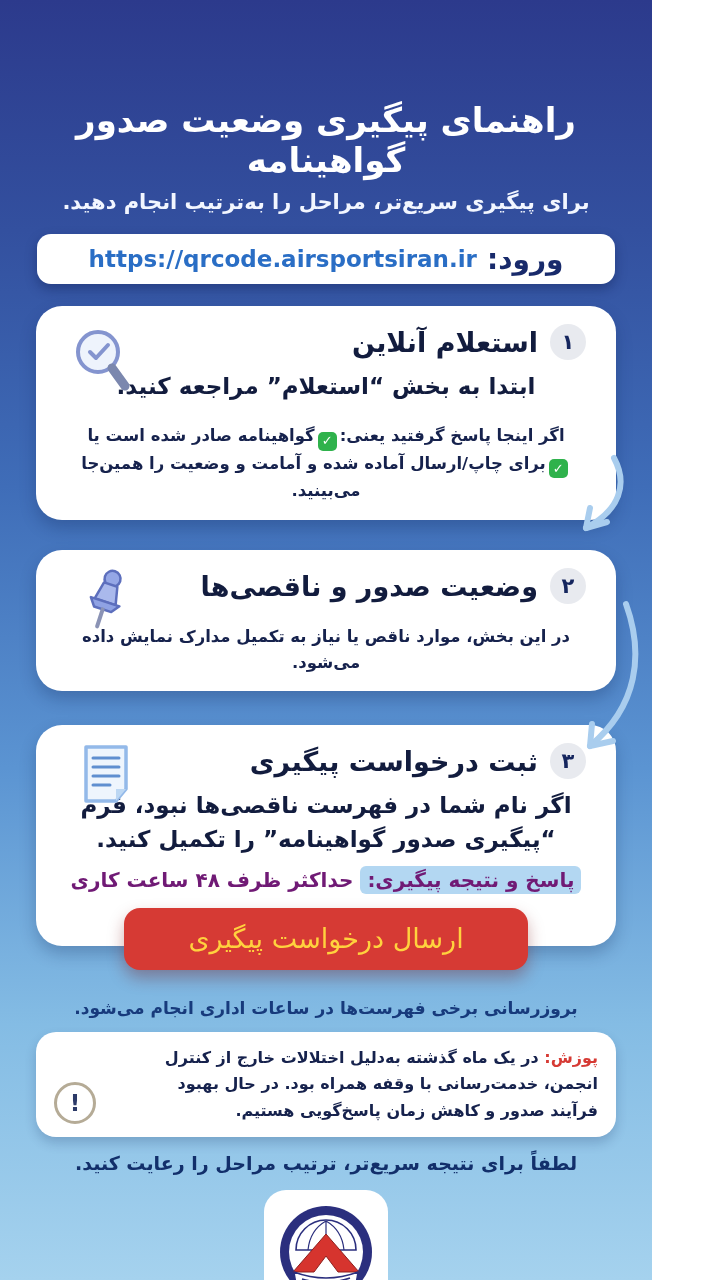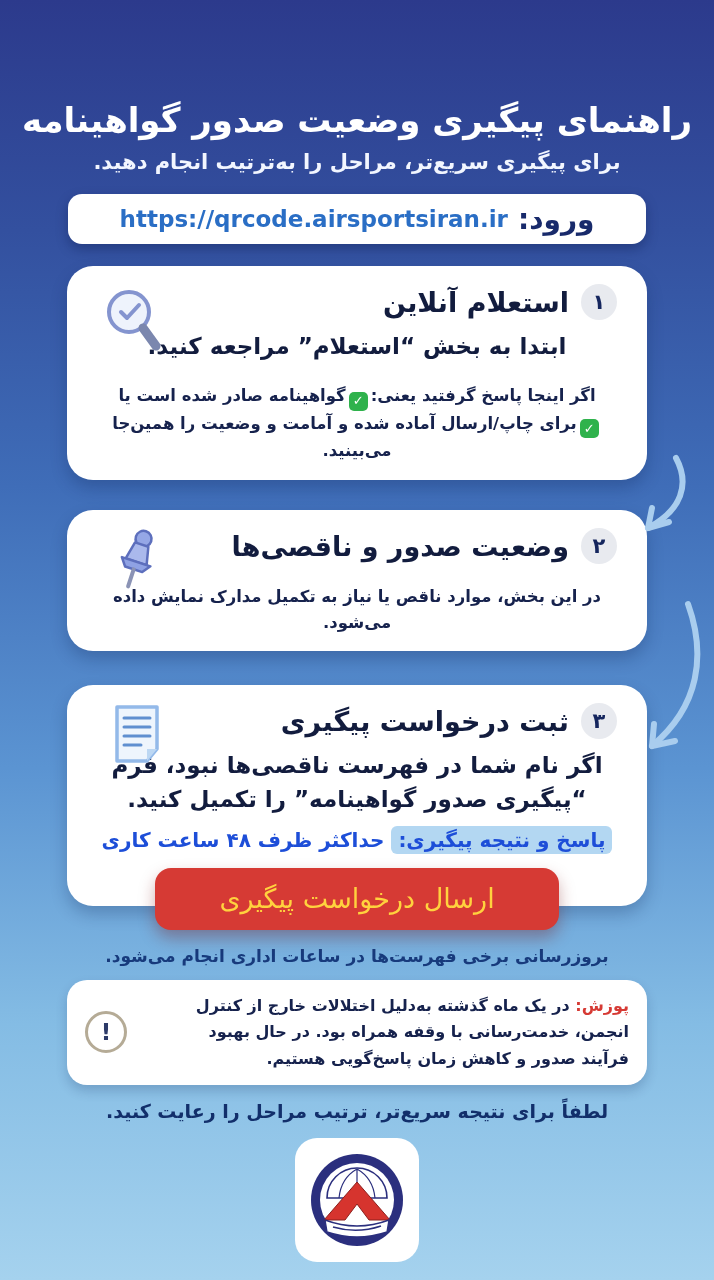--- a/index.html
+++ b/index.html
@@ -1,18 +1,18 @@
 <!DOCTYPE html>
 <html lang="fa"><head>
 <meta charset="utf-8">
 <style>
   * { margin:0; padding:0; box-sizing:border-box; }
   body { font-family:"DejaVu Sans","Liberation Sans",sans-serif; }
   .page{
-    position:relative; width:714px; height:1280px; overflow:hidden;
+    position:relative; width:652px; height:1280px; overflow:hidden;
     background:linear-gradient(180deg,#2c3a8c 0%,#33509f 18%,#3f6db8 38%,#5b94d2 60%,#84bce4 80%,#a5d2ee 100%);
     direction:rtl;
   }
   .title{ padding-top:100px; text-align:center; color:#ffffff; font-size:34px; font-weight:800; letter-spacing:-.5px;}
   .subtitle{ margin-top:10px; text-align:center; color:#f2f6ff; font-size:21px; font-weight:700;}
   .pill{
     margin:20px auto 0; width:578px; height:50px; background:#ffffff; border-radius:14px;
     display:flex; align-items:center; justify-content:center; gap:10px;
     box-shadow:0 5px 12px rgba(8,20,70,.35);
   }
@@ -31,32 +31,32 @@
     display:flex; align-items:center; justify-content:center; font-size:21px; font-weight:800; flex-shrink:0;
   }
   .card-title{ color:#121c3e; font-size:27px; font-weight:800;}
   .card-icon{ position:absolute; left:34px; top:20px;}
   .card-body{ margin-top:10px; text-align:center; color:#121c3e; font-size:23px; font-weight:800; line-height:1.45; padding:0 10px;}
   .fine{ margin-top:20px; text-align:center; color:#16224d; font-size:16.5px; font-weight:600; line-height:1.55;}
   .check{
     display:inline-flex; width:19px; height:19px; border-radius:5px; background:#2fb24c; color:#fff;
     align-items:center; justify-content:center; font-size:13px; font-weight:800; vertical-align:-4px; margin:0 3px;
   }
-  .result-line{ margin-top:12px; text-align:center; color:#1d4ed8; font-size:20px; font-weight:800;}
+  .result-line{ margin-top:12px; text-align:center; color:#701a75; font-size:20px; font-weight:800;}
   .hl{ background:#b3d7f2; border-radius:6px; padding:2px 7px;}
   .btn{
     position:relative; z-index:3; margin:-38px auto 0; width:404px; height:62px; border-radius:16px;
     background:#d63a34; border:none; color:#ffd23e; font-family:inherit;
     font-size:27px; font-weight:400; display:flex; align-items:center; justify-content:center;
     box-shadow:0 8px 16px rgba(120,20,20,.35); cursor:pointer;
   }
-  .update-note{ margin-top:16px; text-align:center; color:#173a7c; font-size:17px; font-weight:700;}
+  .update-note{ margin-top:28px; text-align:center; color:#173a7c; font-size:17px; font-weight:700;}
   .notice{
     width:580px; margin:14px auto 0; background:#ffffff; border-radius:20px;
-    box-shadow:0 6px 12px rgba(10,30,80,.2); padding:13px 18px; display:flex; align-items:center; gap:32px;
+    box-shadow:0 6px 12px rgba(10,30,80,.2); padding:13px 18px; display:flex; align-items:flex-end; gap:32px;
   }
   .notice-text{ color:#16224d; font-size:16px; font-weight:600; line-height:1.65; text-align:right;}
   .apology-label{ color:#d63a34; font-weight:800;}
   .excl{
     flex-shrink:0; width:42px; height:42px; border:3px solid #b5ab96; border-radius:50%;
     color:#2c3a68; font-weight:800; font-size:23px; display:flex; align-items:center; justify-content:center;
   }
   .final-note{ margin-top:15px; text-align:center; color:#122f6b; font-size:19px; font-weight:800;}
   .logo{ margin:16px auto 0; width:124px; height:124px; }
   .arrow{ position:absolute; pointer-events:none;}

